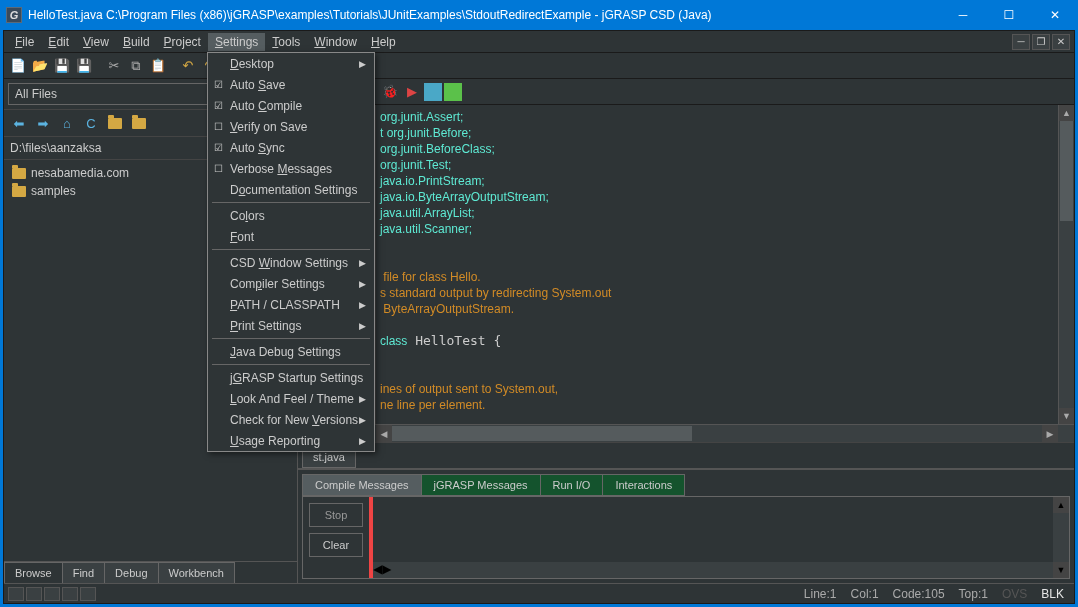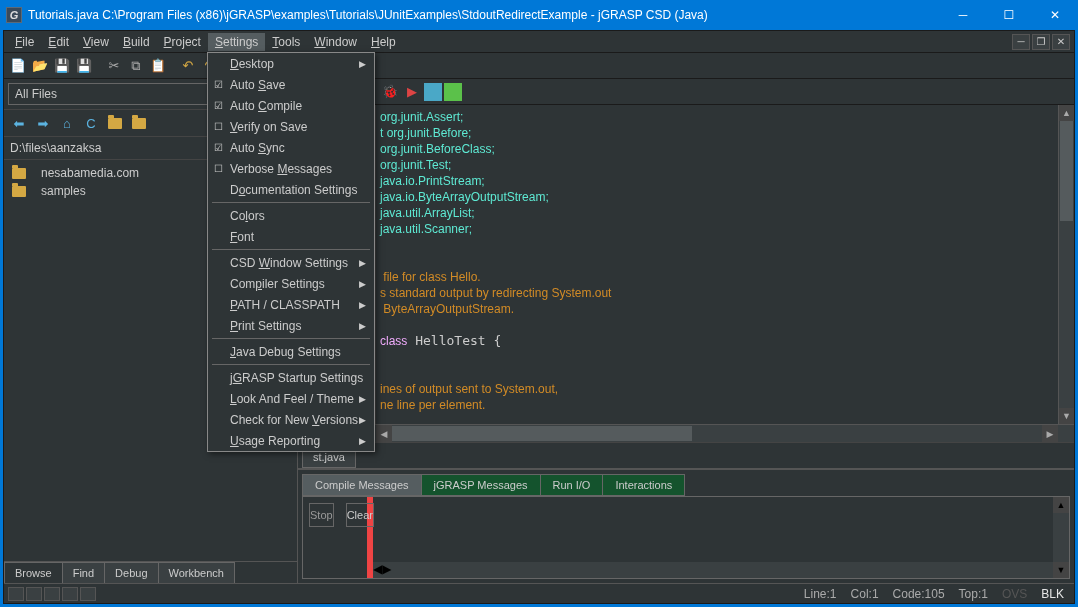--- a/index.html
+++ b/index.html
@@ -21,49 +21,49 @@
 .main-split{flex:1;display:flex;min-height:0}
 .left-pane{width:294px;background:#2e3436;display:flex;flex-direction:column;border-right:1px solid #555}
 .browser-top{display:flex;align-items:center;padding:4px;gap:4px;border-bottom:1px solid #444}
 .combo{flex:1;height:22px;background:#2e3436;border:1px solid #666;color:#ccc;display:flex;align-items:center;padding:0 6px;justify-content:space-between}
 .combo .arr{font-size:9px}
 .sort-btn{height:22px;padding:0 8px;background:#3a4042;border:1px solid #666;color:#ccc;display:flex;align-items:center}
 .nav-row{display:flex;align-items:center;padding:3px 4px;gap:2px;border-bottom:1px solid #444}
 .nbtn{width:22px;height:20px;display:flex;align-items:center;justify-content:center;font-size:13px}
 .path-row{padding:4px 6px;color:#ccc;border-bottom:1px solid #444;font-size:12px}
 .tree{flex:1;padding:4px;overflow:auto}
-.tree-item{display:flex;align-items:center;padding:2px 4px;color:#ccc;gap:15px}
+.tree-item{display:flex;align-items:center;padding:2px 4px;color:#ccc;gap:5px}
 .folder-ico{width:14px;height:11px;background:#d4a843;border-radius:1px;position:relative}
 .folder-ico::before{content:"";position:absolute;top:-3px;left:0;width:6px;height:3px;background:#d4a843;border-radius:1px 1px 0 0}
 .left-tabs{display:flex;background:#2e3436;border-top:1px solid #555}
 .left-tab{padding:4px 10px;color:#ccc;border:1px solid #666;border-bottom:none;margin-right:-1px;background:#3a4042;font-size:11px}
 .left-tab.active{background:#2e3436}
 .right-pane{flex:1;display:flex;flex-direction:column;background:#2e3436;min-width:0}
 .editor-area{flex:1;display:flex;min-height:0;position:relative}
 .csd-col{width:78px;background:#2e3436;border-right:1px solid #444}
 .code{flex:1;background:#2e3436;padding:4px 0 4px 4px;font-family:Consolas,monospace;font-size:13px;line-height:16px;overflow:hidden;white-space:pre;color:#ccc}
-.kw{color:#f0abfc}
+.kw{color:#5eead4}
 .pkg{color:#5eead4}
 .cmt{color:#d28b26}
 .vscroll{width:16px;background:#3a4042;display:flex;flex-direction:column;border-left:1px solid #555}
 .vscroll .arr{height:16px;display:flex;align-items:center;justify-content:center;font-size:9px;color:#aaa;background:#444}
 .vscroll .track{flex:1;position:relative}
 .vscroll .thumb{position:absolute;left:1px;right:1px;top:0;height:100px;background:#555b5d}
 .hscroll-row{height:18px;display:flex;background:#3a4042;border-top:1px solid #555}
 .hscroll-row .harrow{width:16px;display:flex;align-items:center;justify-content:center;font-size:9px;color:#aaa;background:#444}
 .hscroll-row .htrack{flex:1;background:#3a4042;position:relative}
 .hthumb{position:absolute;left:0;top:1px;bottom:1px;width:300px;background:#555b5d}
 .editor-tabs{height:26px;display:flex;align-items:end;padding:0 4px;background:#2e3436;border-top:1px solid #444}
 .editor-tab{padding:4px 10px;background:#3a4042;border:1px solid #666;color:#ccc;font-size:11px}
 .bottom-panel{height:115px;border-top:2px solid #555;display:flex;flex-direction:column;background:#2e3436}
 .bottom-tabs{display:flex;padding:4px 4px 0;gap:0}
 .btab{padding:4px 12px;border:1px solid #666;color:#ccc;background:#14532d;margin-right:-1px;font-size:11px}
 .btab.active{background:#555d60}
 .bottom-body{flex:1;display:flex;border:1px solid #666;margin:0 4px 4px;background:#2e3436}
-.btn-col{width:70px;padding:6px;display:flex;flex-direction:row;gap:12px;border-right:6px solid #ef4444}
+.btn-col{width:70px;padding:6px;display:flex;flex-direction:column;gap:6px;border-right:4px solid #ef4444}
 .bbtn{height:24px;border:1px solid #666;color:#999;display:flex;align-items:center;justify-content:center;font-size:11px}
 .bbtn.en{color:#ccc}
 .msg-area{flex:1;position:relative}
 .msg-hscroll{position:absolute;bottom:0;left:0;right:16px;height:16px;background:#3a4042;display:flex}
 .msg-vscroll{position:absolute;right:0;top:0;bottom:0;width:16px;background:#3a4042;display:flex;flex-direction:column}
 .status-bar{height:20px;background:#2e3436;border-top:1px solid #555;display:flex;align-items:center;color:#aaa;font-size:11px;padding:0 4px}
 .status-left{display:flex;gap:2px}
 .sbtn{width:16px;height:14px;border:1px solid #555;background:#3a4042}
 .status-right{margin-left:auto;display:flex;gap:14px;padding-right:6px}
 .dropdown{position:absolute;left:207px;top:52px;width:168px;background:#2e3436;border:1px solid #888;box-shadow:2px 2px 6px rgba(0,0,0,.5);z-index:100}
@@ -71,21 +71,21 @@
 .dd-item .chk{position:absolute;left:6px;font-size:10px}
 .dd-item .sub{margin-left:auto;font-size:9px}
 .dd-item u{text-decoration:underline}
 .dd-sep{height:1px;background:#666;margin:2px 4px}
 </style>
 </head>
 <body>
 
 <div class="title-bar">
   <div class="app-ico">G</div>
-  <div class="title-text">Tutorials.java  C:\Program Files (x86)\jGRASP\examples\Tutorials\JUnitExamples\StdoutRedirectExample - jGRASP CSD (Java)</div>
+  <div class="title-text">HelloTest.java  C:\Program Files (x86)\jGRASP\examples\Tutorials\JUnitExamples\StdoutRedirectExample - jGRASP CSD (Java)</div>
   <div class="win-btn">─</div>
   <div class="win-btn">☐</div>
   <div class="win-btn close">✕</div>
 </div>
 
 <div class="app">
 
   <div class="menu-bar">
     <div class="item"><u>F</u>ile</div>
     <div class="item"><u>E</u>dit</div>

